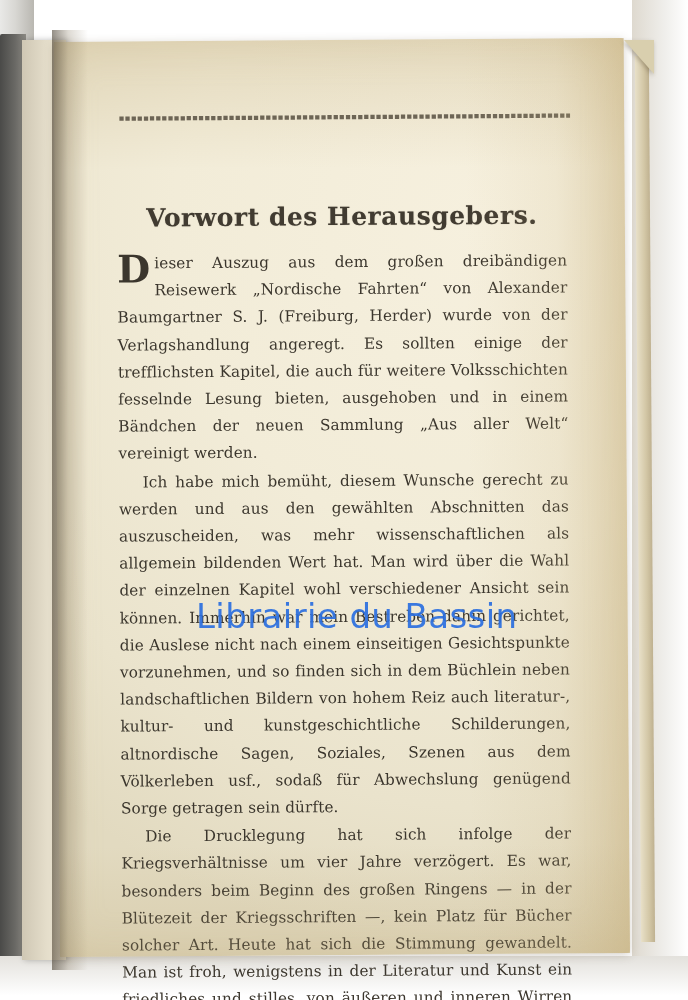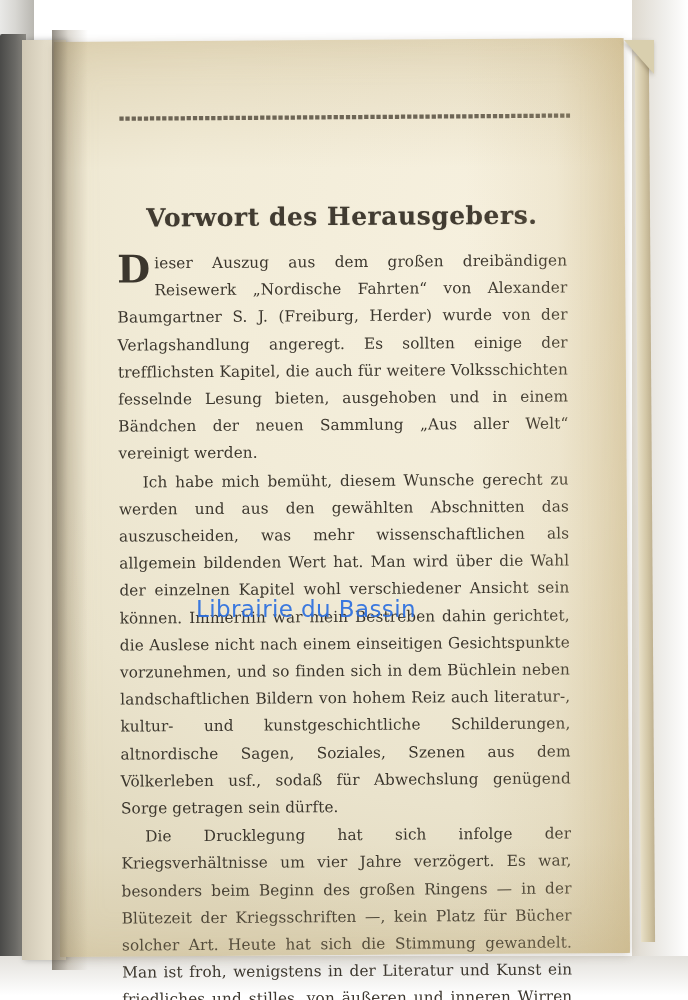--- a/index.html
+++ b/index.html
@@ -168,21 +168,21 @@
     padding: 4px 4px 0 0;
     color: #3b362d;
   }
 
   
   .watermark {
     position: absolute;
     left: 196px;
     top: 596px;
     font-family: "DejaVu Sans", sans-serif;
-    font-size: 23px;
+    font-size: 34px;
     color: #2b6fe0;
     letter-spacing: 0.4px;
     opacity: 0.92;
     white-space: nowrap;
   }
 </style>
 </head>
 <body>
 
 <div id="page">

